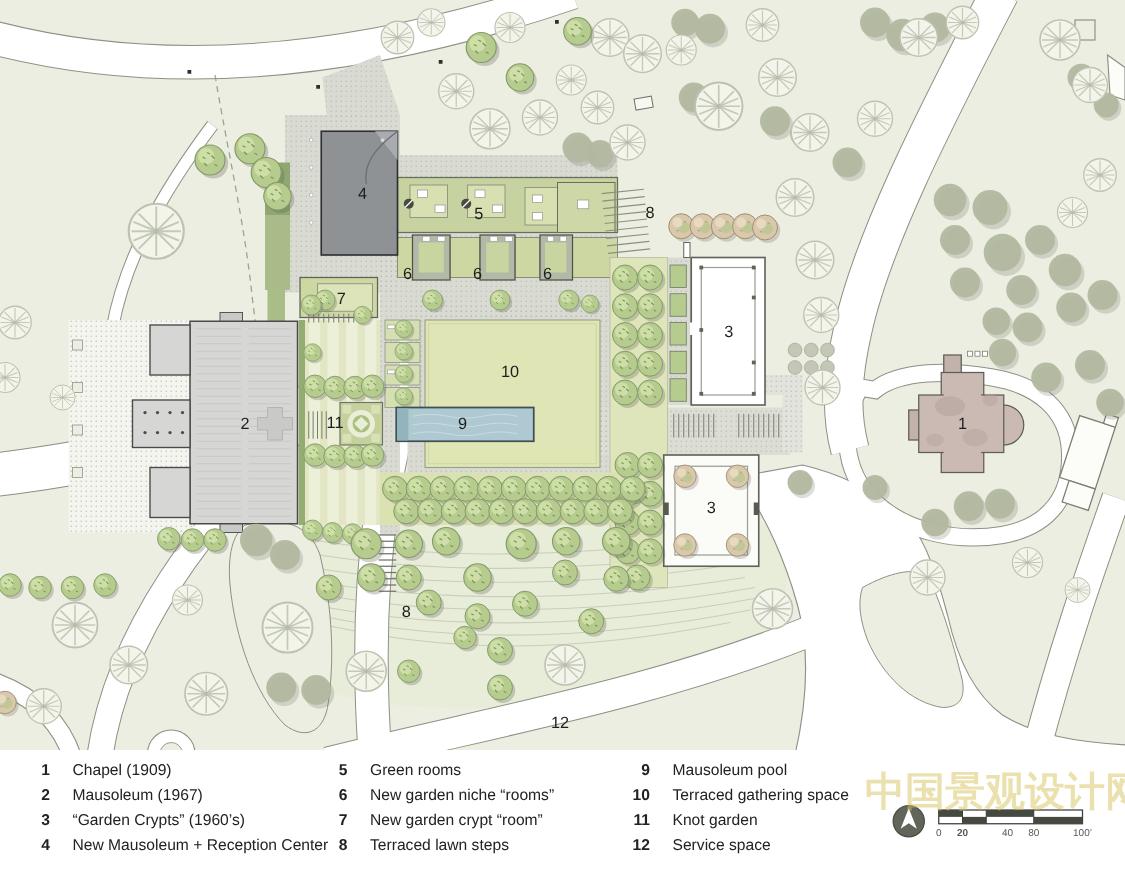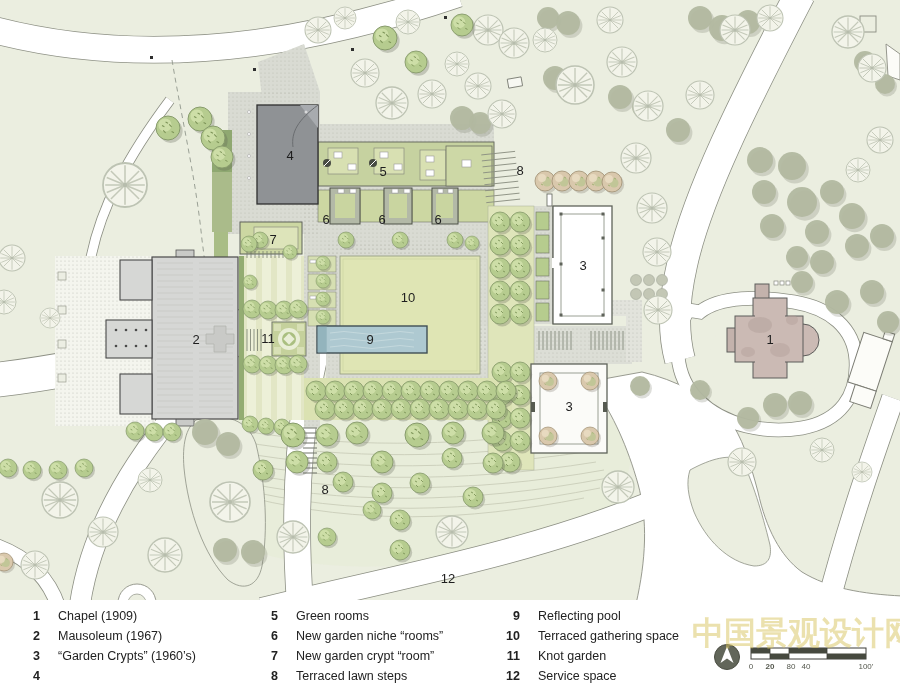--- a/index.html
+++ b/index.html
@@ -686,20 +686,21 @@
     <div class="legend-item">
           <span class="legend-num">2</span>
           <span class="legend-label">Mausoleum (1967)</span>
         </div>
     <div class="legend-item">
           <span class="legend-num">3</span>
           <span class="legend-label">“Garden Crypts” (1960’s)</span>
         </div>
     <div class="legend-item">
           <span class="legend-num">4</span>
+          <span class="legend-label">New Mausoleum + Reception Center</span>
         </div>
   </div>
   <div class="legend-col" style="left:260px;">
     <div class="legend-item">
           <span class="legend-num">5</span>
           <span class="legend-label">Green rooms</span>
         </div>
     <div class="legend-item">
           <span class="legend-num">6</span>
           <span class="legend-label">New garden niche “rooms”</span>
@@ -709,38 +710,38 @@
           <span class="legend-label">New garden crypt “room”</span>
         </div>
     <div class="legend-item">
           <span class="legend-num">8</span>
           <span class="legend-label">Terraced lawn steps</span>
         </div>
   </div>
   <div class="legend-col" style="left:502px;">
     <div class="legend-item">
           <span class="legend-num">9</span>
-          <span class="legend-label">Reflecting pool</span>
+          <span class="legend-label">Mausoleum pool</span>
         </div>
     <div class="legend-item">
           <span class="legend-num">10</span>
           <span class="legend-label">Terraced gathering space</span>
         </div>
     <div class="legend-item">
           <span class="legend-num">11</span>
           <span class="legend-label">Knot garden</span>
         </div>
     <div class="legend-item">
           <span class="legend-num">12</span>
           <span class="legend-label">Service space</span>
         </div>
   </div>
 </div>
 
 <span class="sb-tick" style="left:751px;">0</span>
 <span class="sb-tick" style="left:770px;font-weight:bold;">20</span>
 <span class="sb-tick" style="left:806px;">40</span>
-<span class="sb-tick" style="left:791px;">80</span>
+<span class="sb-tick" style="left:827px;">80</span>
 <span class="sb-tick" style="left:866px;">100’</span>
 
 <div id="watermark">中国景观设计网</div>
 
 </div>
 
 </body></html>

